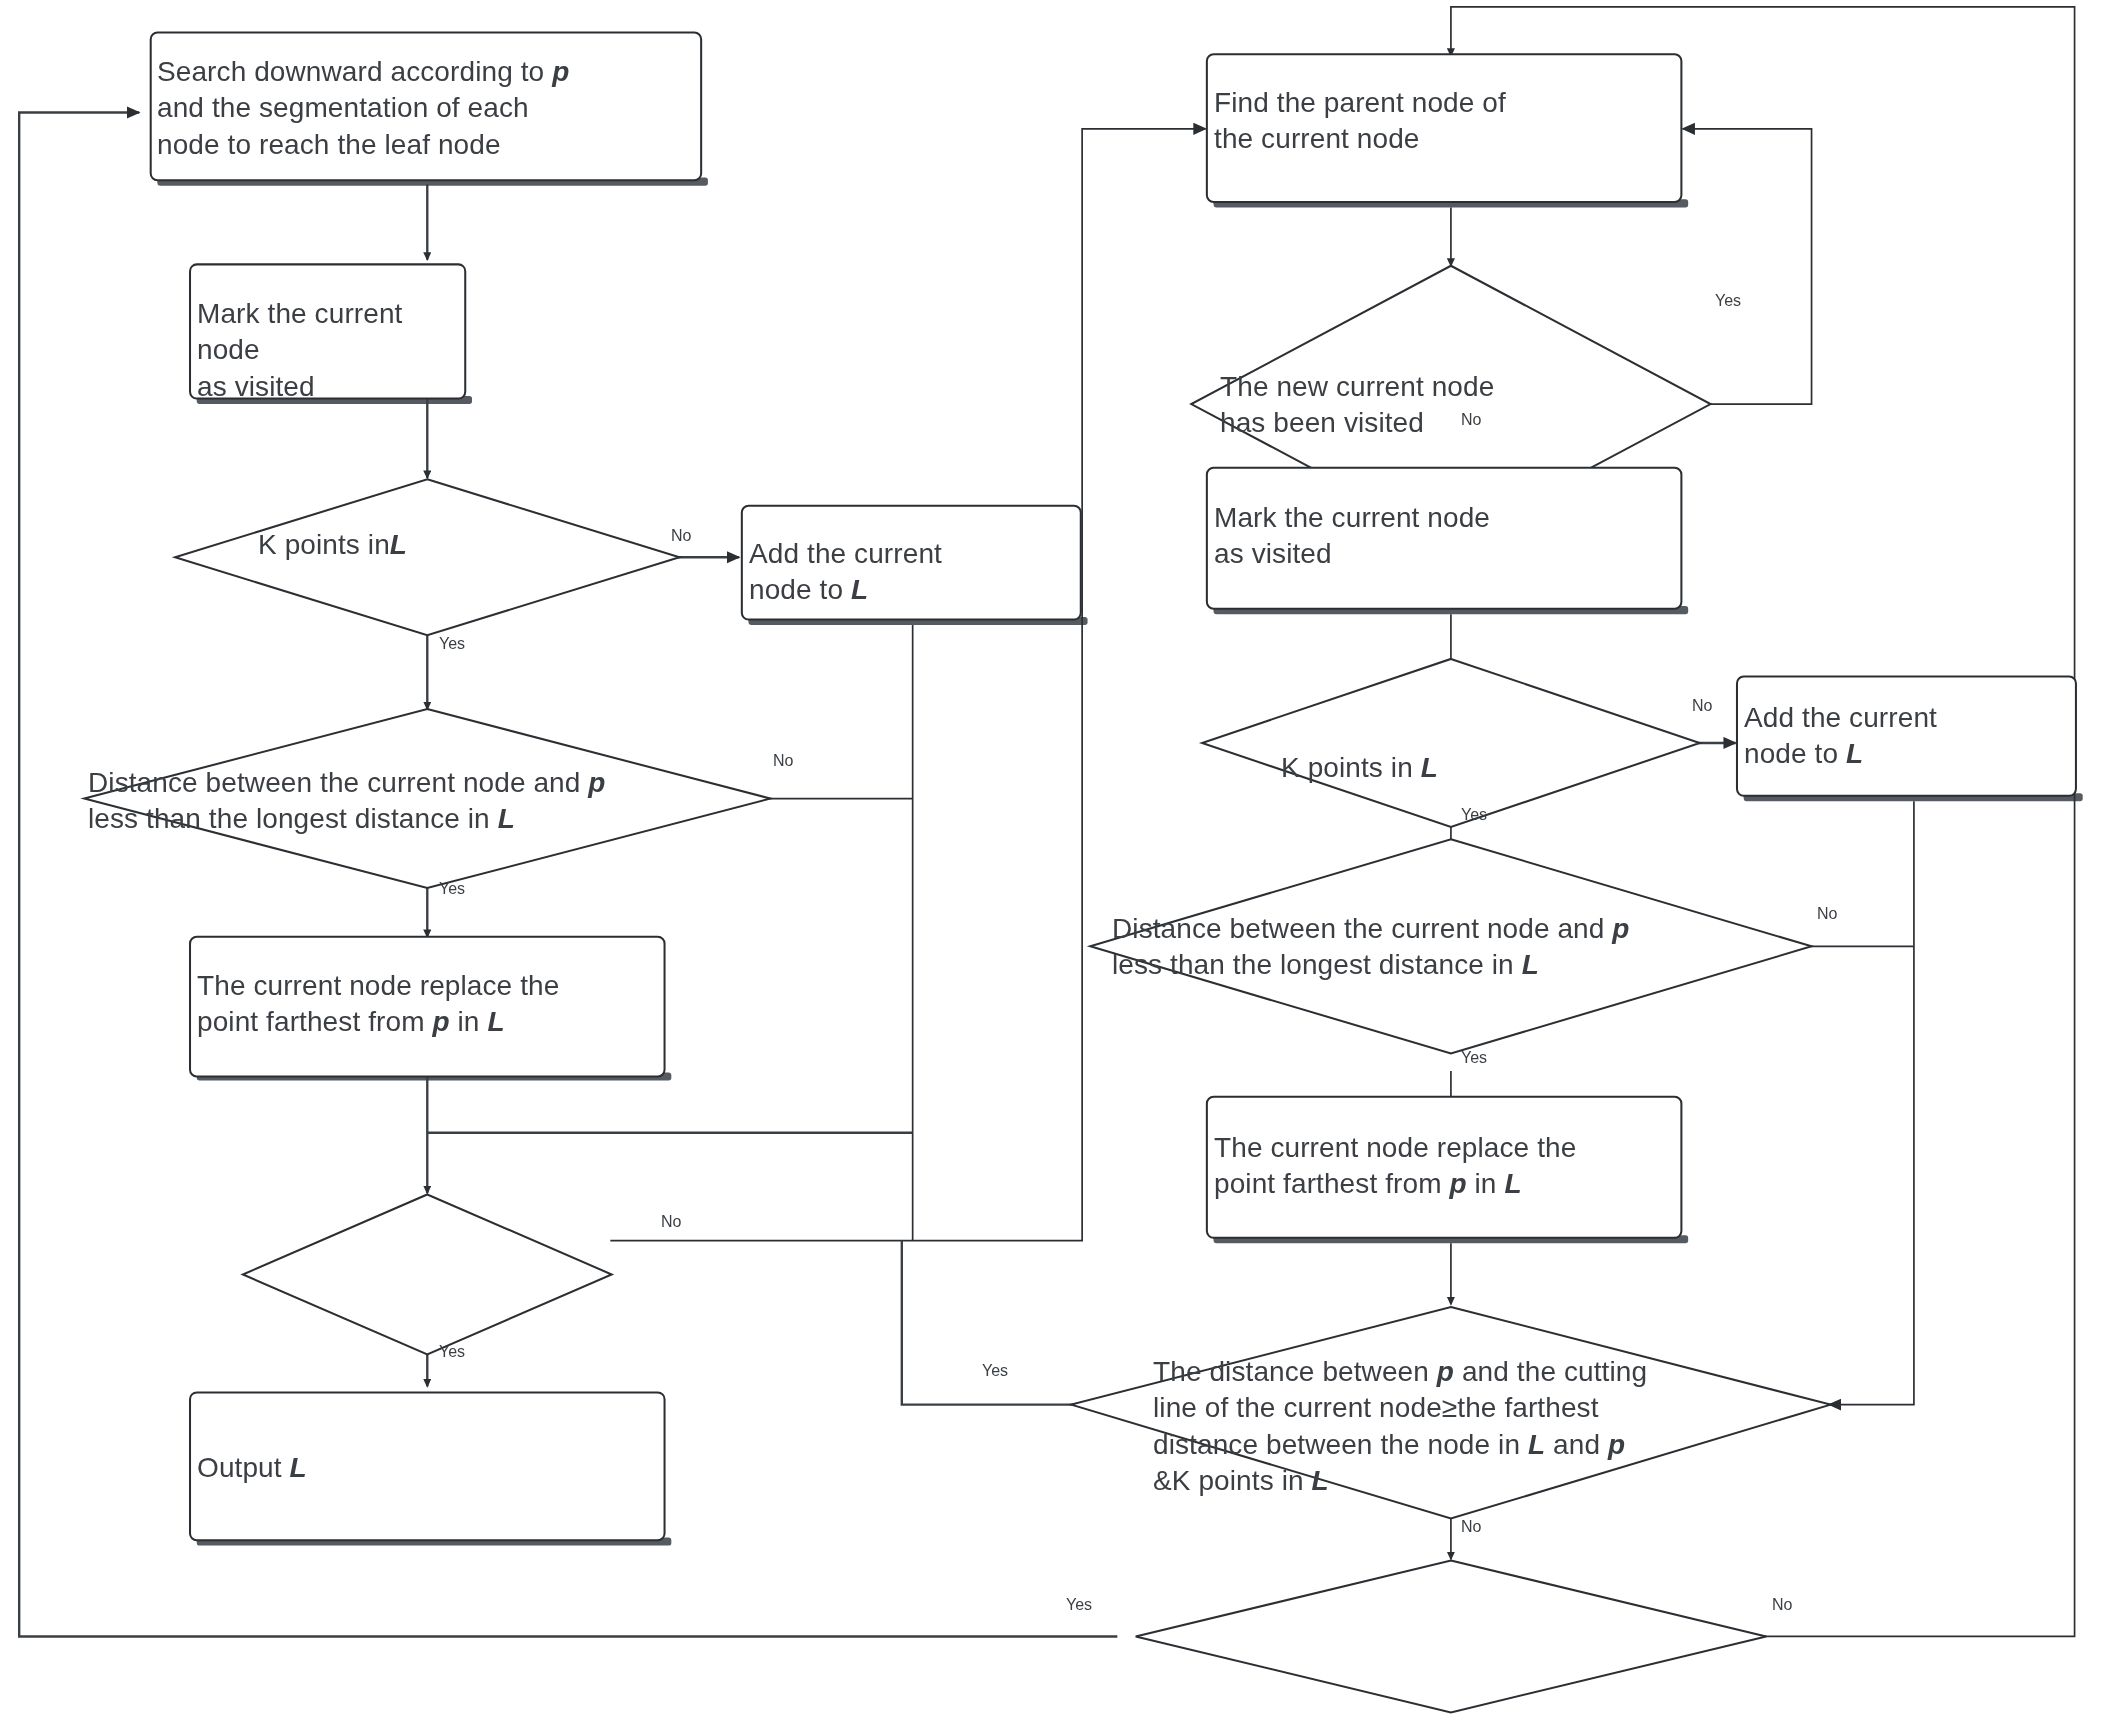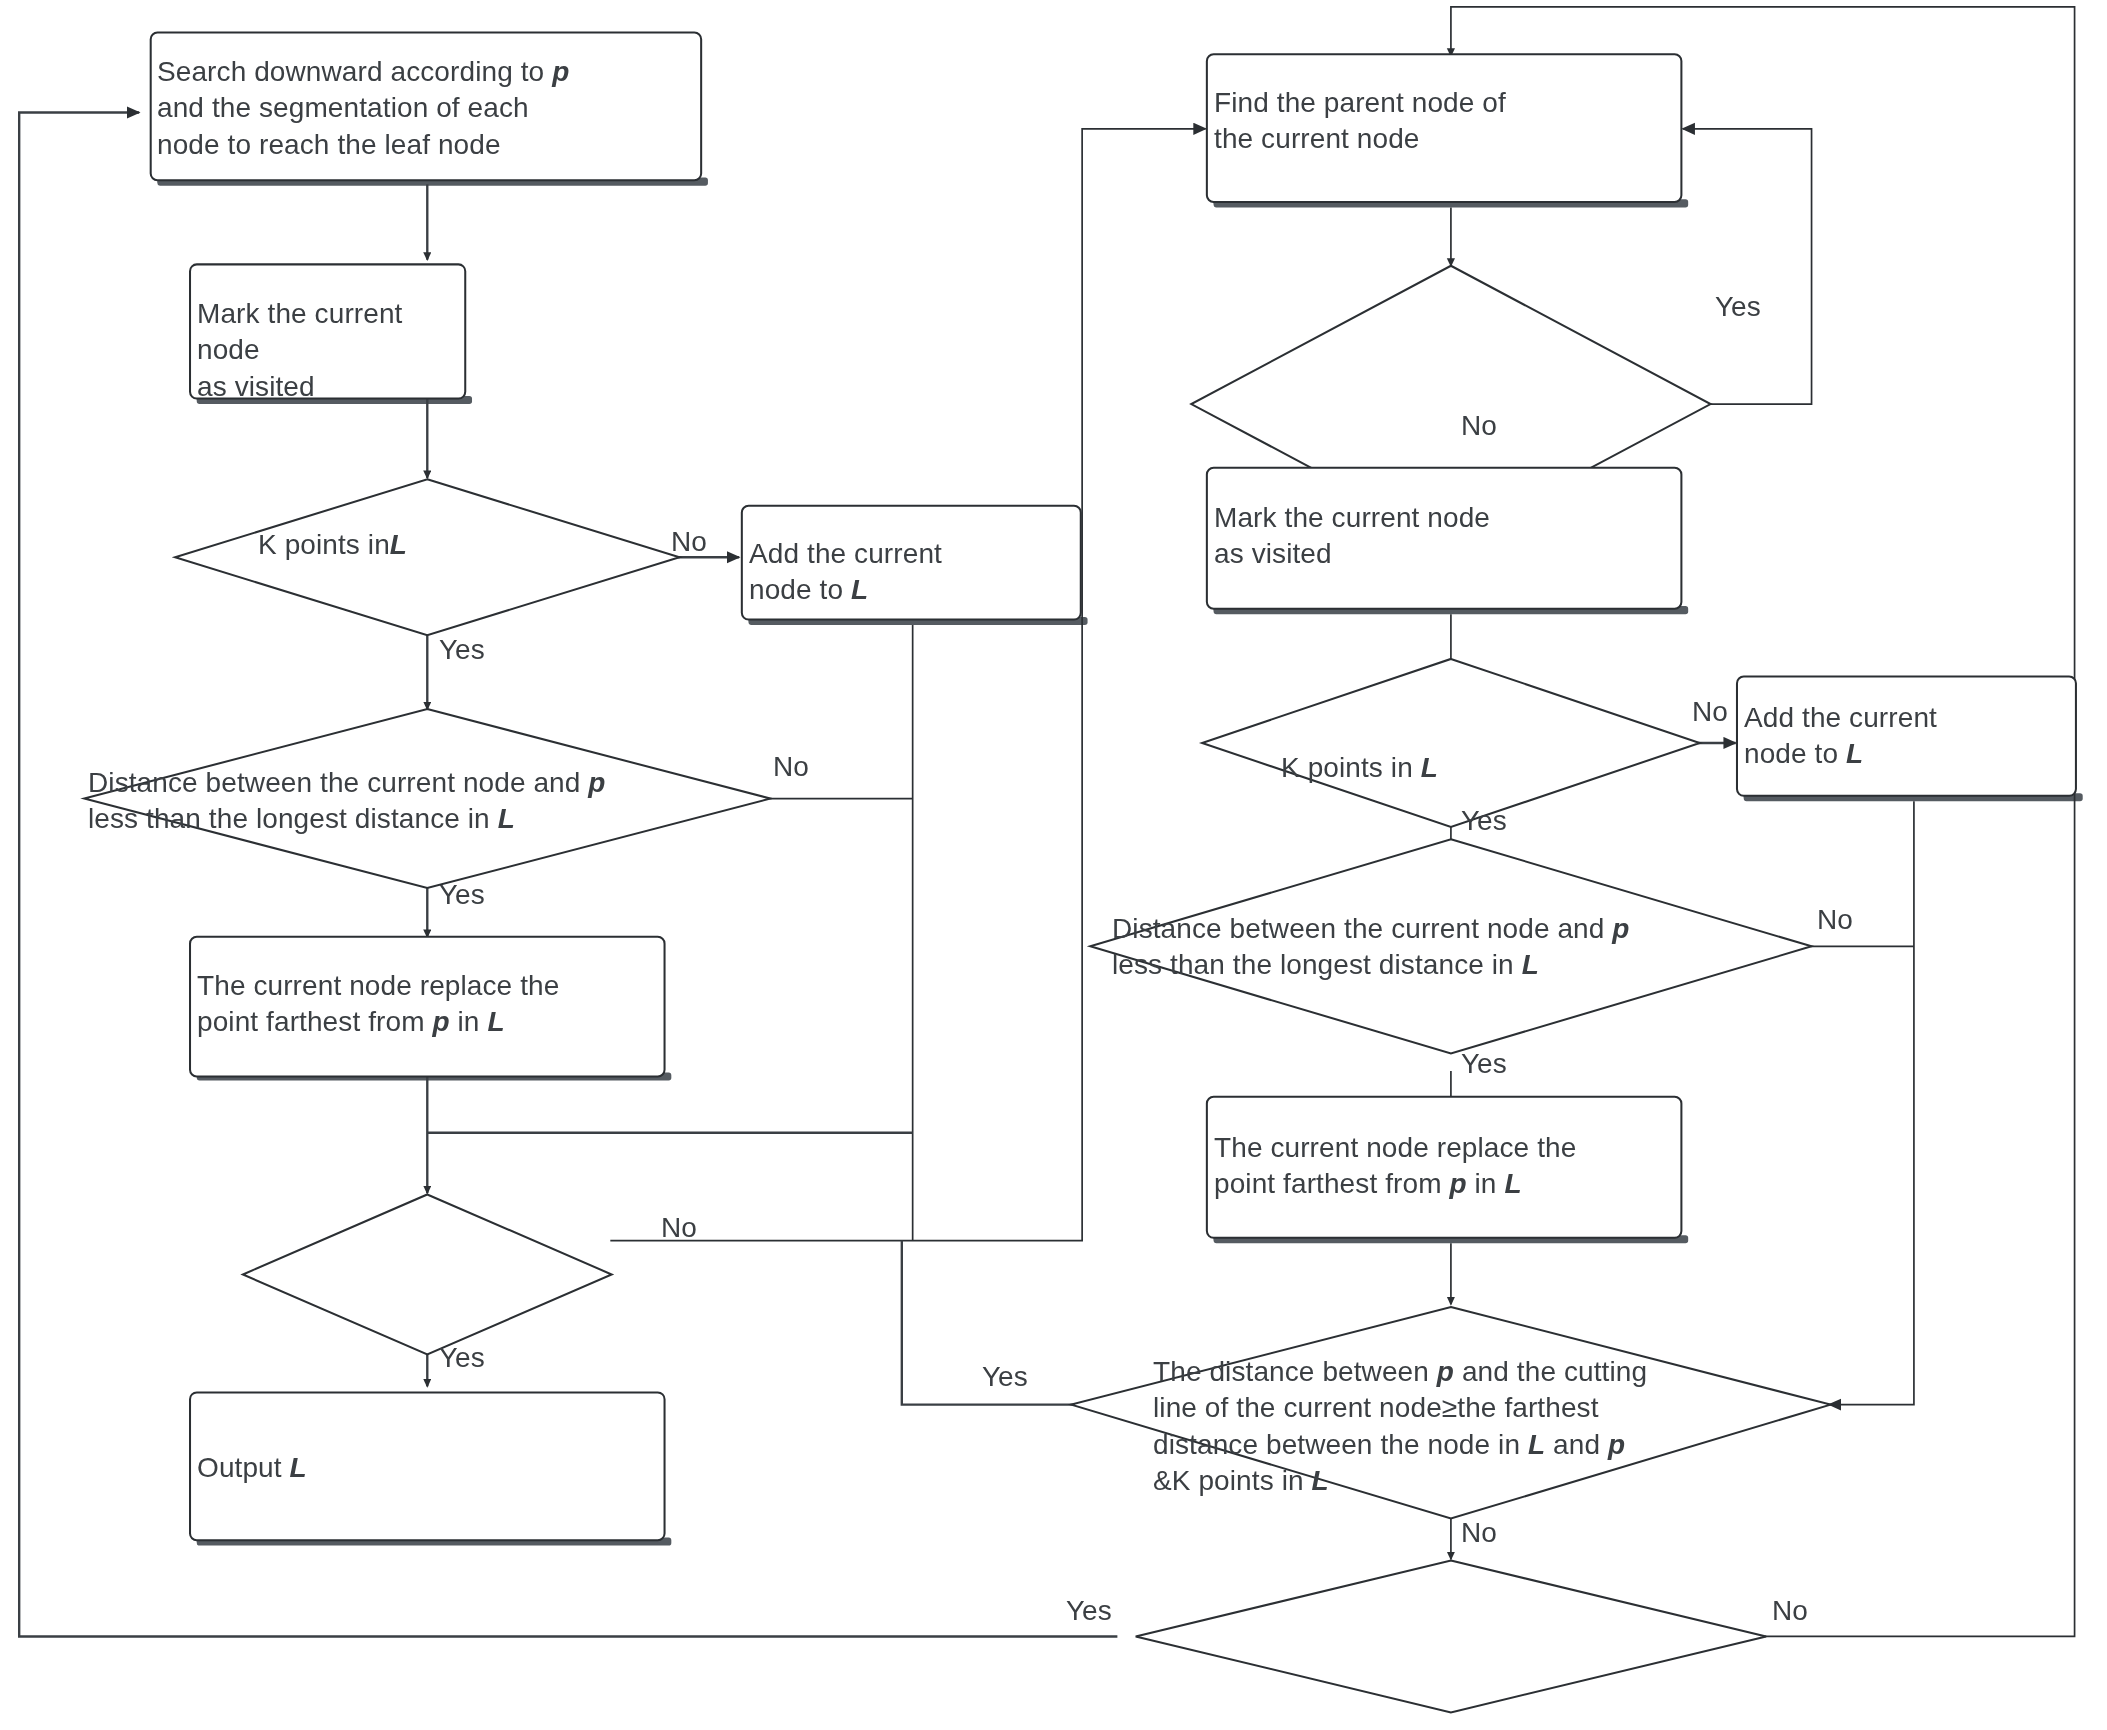--- a/index.html
+++ b/index.html
@@ -7,21 +7,21 @@
         font-family:"Liberation Sans",sans-serif;}
   svg{position:absolute;top:0;left:0;width:2108px;height:1730px;overflow:visible;}
   .shape{fill:#ffffff;stroke:#2b2f33;stroke-width:3;}
   .shape-shadow{fill:#555b61;stroke:none;}
   .conn{fill:none;stroke:#3a3f44;stroke-width:3.5;}
   .conn-thin{fill:none;stroke:#2b2f33;stroke-width:2.5;}
   .arrowhead{fill:#2b2f33;stroke:none;}
   .node-text{position:absolute;color:#3b3f43;font-size:28px;line-height:1.30;
              letter-spacing:0.1px;pointer-events:none;}
   .node-text b{font-weight:bold;font-style:italic;}
-  .edge-label{position:absolute;color:#3b3f43;font-size:28px;line-height:1;}
+  .edge-label{position:absolute;color:#3b3f43;font-size:16px;line-height:1;}
 </style>
 </head>
 <body>
 
 <div id="root">
 
   <svg viewBox="0 0 3109 2552">
     <defs>
       <marker id="ah" markerWidth="14" markerHeight="14" refX="11" refY="6" orient="auto" markerUnits="userSpaceOnUse">
         <path d="M0,0 L13,6 L0,12 z" class="arrowhead"></path>
@@ -133,20 +133,21 @@
 
   <div class="node-text" style="left:88px;top:765px;width:678px;">Distance between the current node and <b>p</b><br>less than the longest distance in <b>L</b></div>
 
   <div class="node-text" style="left:197px;top:968px;width:461px;">The current node replace the<br>point farthest from <b>p</b> in <b>L</b></div>
 
 
   <div class="node-text" style="left:197px;top:1450px;width:461px;">Output <b>L</b></div>
 
   <div class="node-text" style="left:1214px;top:85px;width:461px;">Find the parent node of<br>the current node</div>
 
+  <div class="node-text" style="left:1220px;top:369px;width:461px;">The new current node<br>has been visited</div>
 
   <div class="node-text" style="left:1214px;top:500px;width:461px;">Mark the current node<br>as visited</div>
 
   <div class="node-text" style="left:1281px;top:750px;width:339px;">K points in <b>L</b></div>
 
   <div class="node-text" style="left:1744px;top:700px;width:325px;">Add the current<br>node to <b>L</b></div>
 
   <div class="node-text" style="left:1112px;top:911px;width:678px;">Distance between the current node and <b>p</b><br>less than the longest distance in <b>L</b></div>
 
   <div class="node-text" style="left:1214px;top:1130px;width:461px;">The current node replace the<br>point farthest from <b>p</b> in <b>L</b></div>

